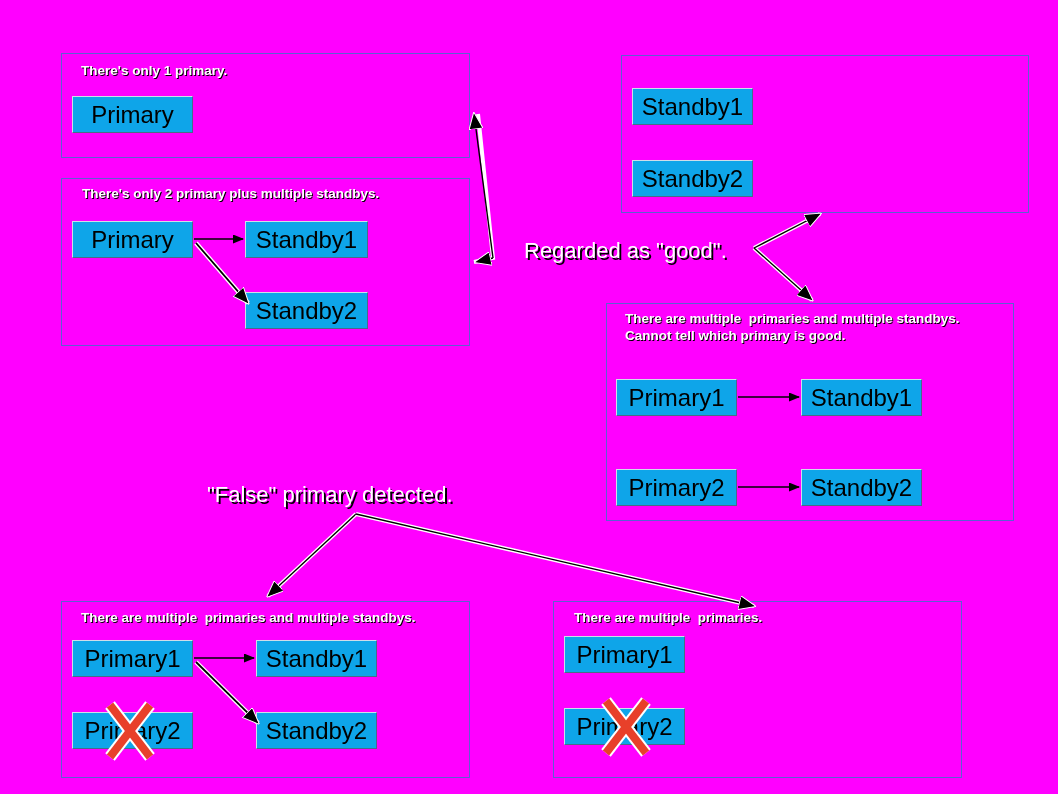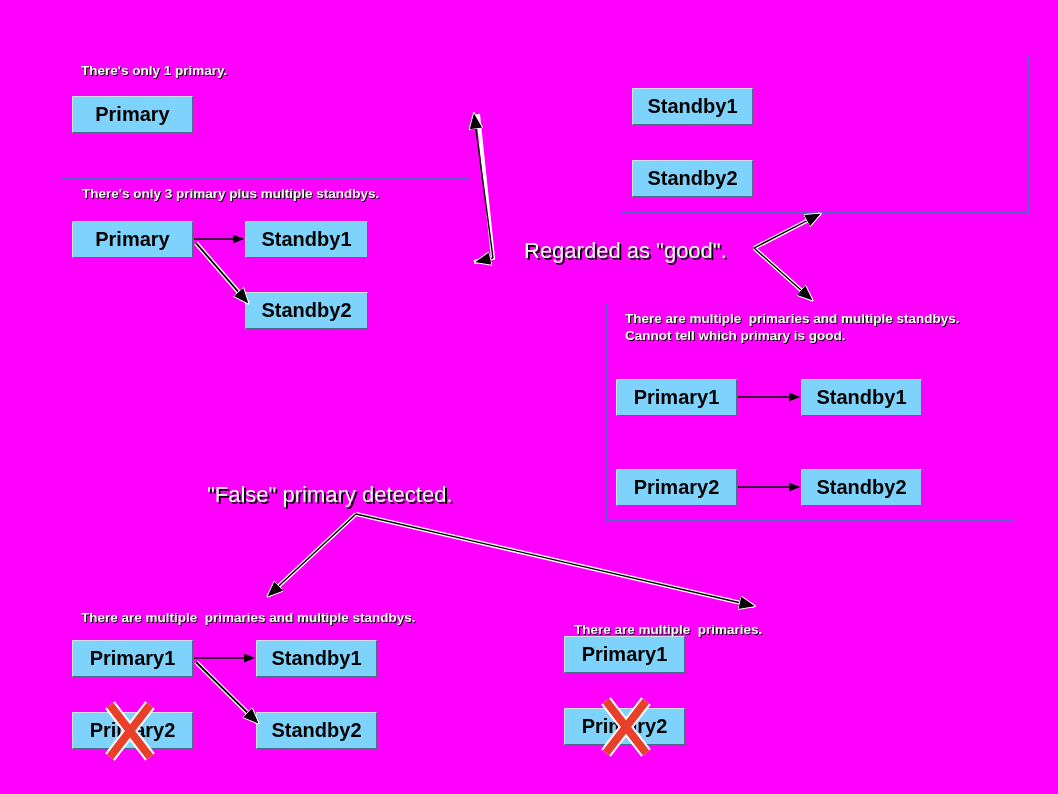--- a/index.html
+++ b/index.html
@@ -36,32 +36,31 @@
     line-height: 17px;
     white-space: pre;
     text-shadow: 1px 1px 0 #000000;
     letter-spacing: 0px;
   }
 
   
   .node {
     position: absolute;
     box-sizing: border-box;
-    background: #7dd3fc;
+    background: #0ea5e9;
     border-top: 1px solid #cfdde9;
     border-left: 1px solid #cfdde9;
     border-right: 1px solid #4a6a88;
     border-bottom: 1px solid #4a6a88;
     color: #000000;
-    font-size: 20px;
+    font-size: 24px;
     display: flex;
     align-items: center;
     justify-content: center;
     white-space: nowrap;
-    font-weight: bold;
   }
 
   
   .annotation {
     position: absolute;
     color: #ffffff;
     font-size: 22px;
     white-space: pre;
     text-shadow: 2px 2px 0 #000000;
   }
@@ -79,21 +78,21 @@
 </head>
 <body>
 
 <div id="canvas">
 
   <div class="panel" style="left:61px; top:53px; width:409px; height:105px;"></div>
   <div class="caption" style="left:81px; top:62px;">There's only 1 primary.</div>
   <div class="node" style="left:72px; top:96px; width:121px; height:37px;">Primary</div>
 
   <div class="panel" style="left:61px; top:178px; width:409px; height:168px;"></div>
-  <div class="caption" style="left:82px; top:185px;">There's only 3 primary plus multiple standbys.</div>
+  <div class="caption" style="left:82px; top:185px;">There's only 2 primary plus multiple standbys.</div>
   <div class="node" style="left:72px; top:221px; width:121px; height:37px;">Primary</div>
   <div class="node" style="left:245px; top:221px; width:123px; height:37px;">Standby1</div>
   <div class="node" style="left:245px; top:292px; width:123px; height:37px;">Standby2</div>
 
   <div class="panel" style="left:621px; top:55px; width:408px; height:158px;"></div>
   <div class="node" style="left:632px; top:88px; width:121px; height:37px;">Standby1</div>
   <div class="node" style="left:632px; top:160px; width:121px; height:37px;">Standby2</div>
 
   <div class="panel" style="left:606px; top:303px; width:408px; height:218px;"></div>
   <div class="caption" style="left:625px; top:310px;">There are multiple  primaries and multiple standbys.
@@ -104,21 +103,21 @@
   <div class="node" style="left:801px; top:469px; width:121px; height:37px;">Standby2</div>
 
   <div class="panel" style="left:61px; top:601px; width:409px; height:177px;"></div>
   <div class="caption" style="left:81px; top:609px;">There are multiple  primaries and multiple standbys.</div>
   <div class="node" style="left:72px; top:640px; width:121px; height:37px;">Primary1</div>
   <div class="node" style="left:256px; top:640px; width:121px; height:37px;">Standby1</div>
   <div class="node" style="left:72px; top:712px; width:121px; height:37px;">Primary2</div>
   <div class="node" style="left:256px; top:712px; width:121px; height:37px;">Standby2</div>
 
   <div class="panel" style="left:553px; top:601px; width:409px; height:177px;"></div>
-  <div class="caption" style="left:574px; top:609px;margin-top:12px;">There are multiple  primaries.</div>
+  <div class="caption" style="left:574px; top:609px;">There are multiple  primaries.</div>
   <div class="node" style="left:564px; top:636px; width:121px; height:37px;">Primary1</div>
   <div class="node" style="left:564px; top:708px; width:121px; height:37px;">Primary2</div>
 
   <div class="annotation" style="left:524px; top:238px;">Regarded as "good".</div>
   <div class="annotation" style="left:207px; top:482px;">"False" primary detected.</div>
 
   <svg id="overlay" viewBox="0 0 1058 794" xmlns="http://www.w3.org/2000/svg">
     <defs>
       <marker id="ah-flat" markerWidth="11" markerHeight="9" refX="10" refY="4.5" orient="auto" markerUnits="userSpaceOnUse">
         <path d="M0,0 L11,4.5 L0,9 z" fill="#000000"></path>

